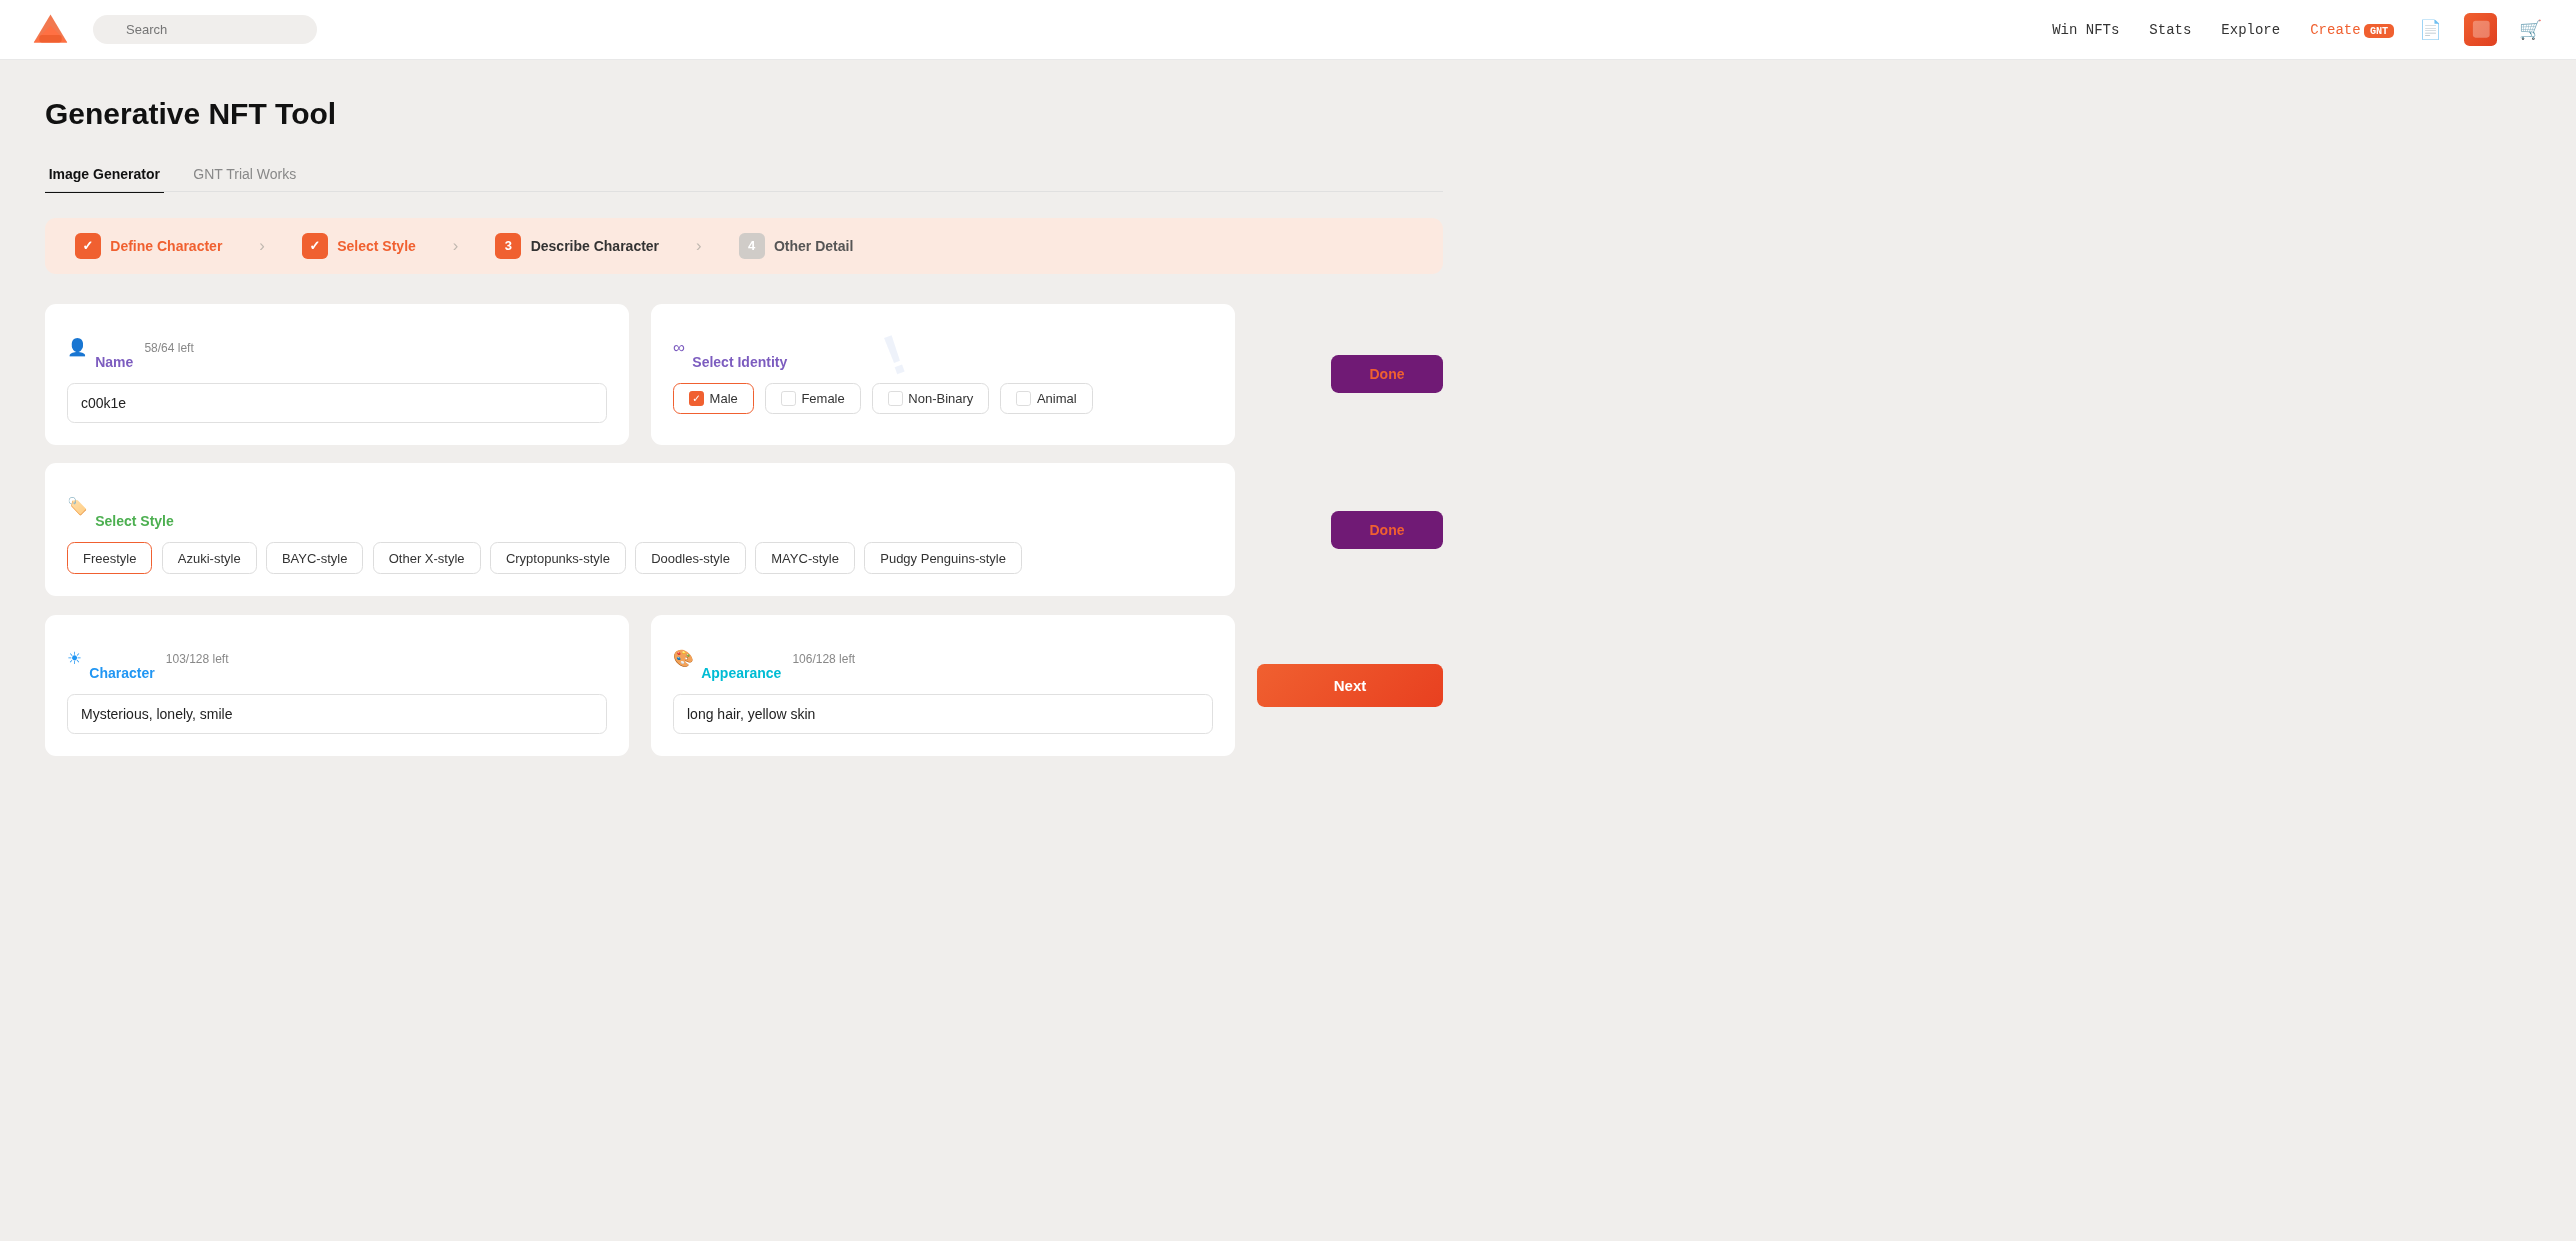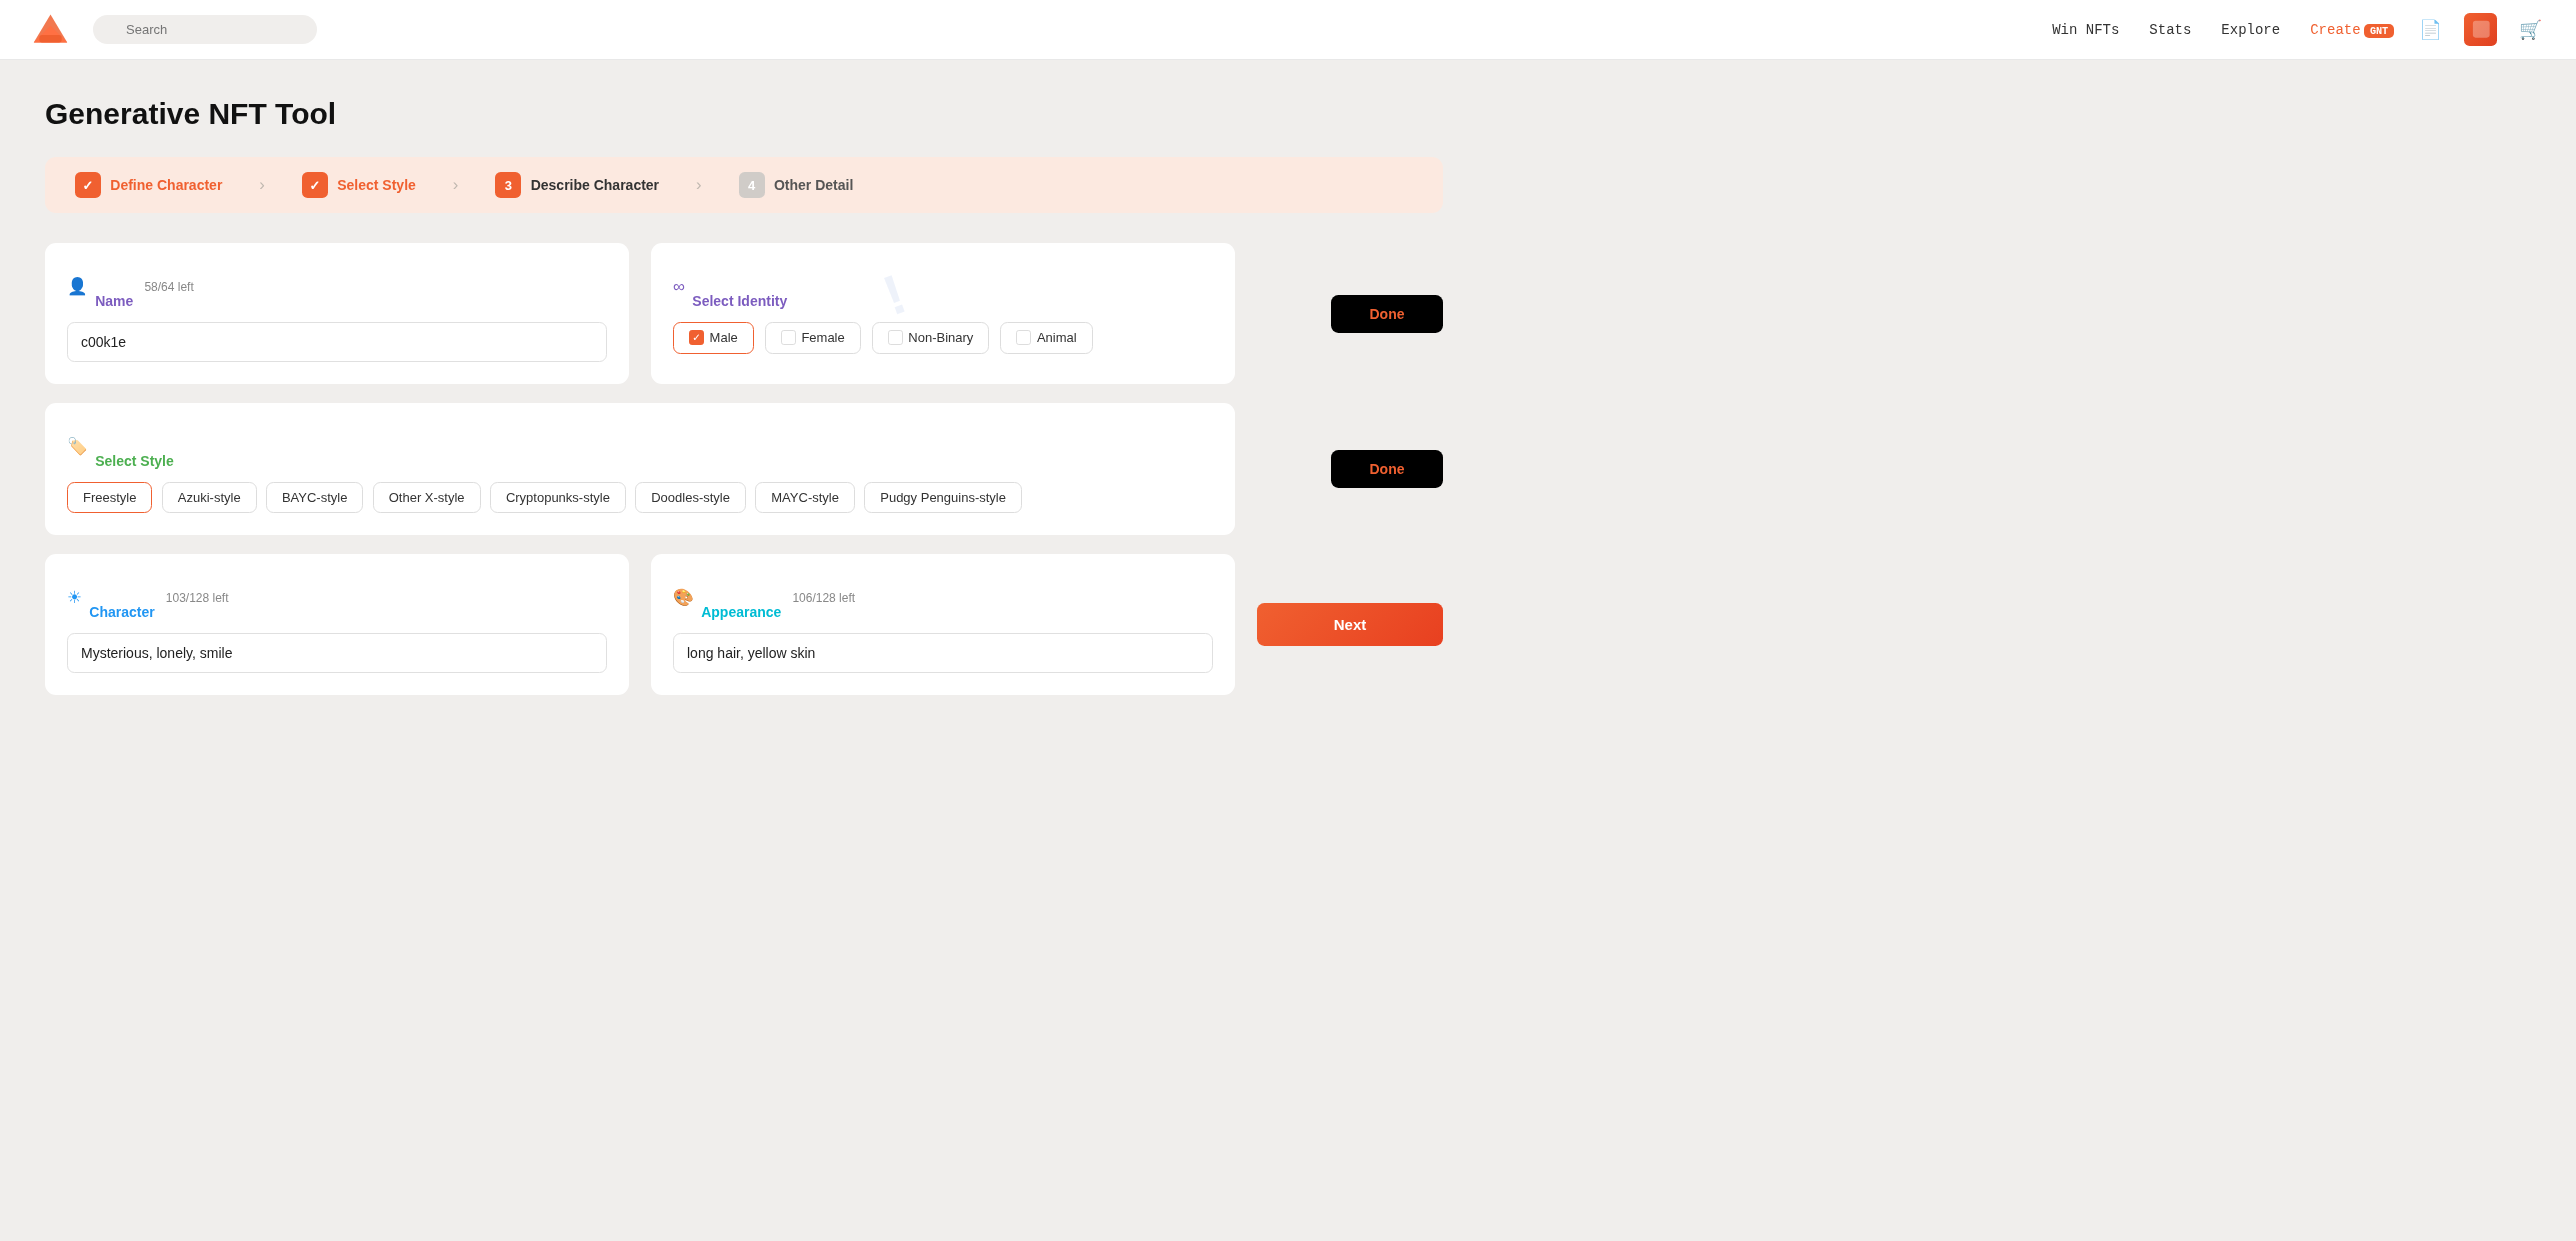--- a/index.html
+++ b/index.html
@@ -54,21 +54,21 @@
     .text-input { width: 100%; border: 0.9px solid #e0e0e0; border-radius: 7.4px; padding: 11px 13px; font-size: 14px; color: #222; outline: none; background: #fff; }
 
     
     .identity-options { display: flex; gap: 11px; flex-wrap: wrap; }
     .identity-option { display: flex; align-items: center; gap: 5.6px; border: 0.9px solid #ddd; border-radius: 7.4px; padding: 7.4px 15px; cursor: pointer; font-size: 13px; font-weight: 500; color: #333; background: #fff; }
     .identity-option.checked { border-color: #f06030; }
     .checkbox { width: 15px; height: 15px; border: 1.9px solid #ddd; border-radius: 2.8px; display: flex; align-items: center; justify-content: center; }
     .checkbox.checked { background: #f06030; border-color: #f06030; color: #fff; font-size: 10.2px; }
 
     
-    .done-btn { background: #000000; color: #f06030; border: none; border-radius: 7.4px; padding: 11px 30px; font-size: 14px; font-weight: 600; cursor: pointer; min-width: 112px; }
+    .done-btn { background: #701a75; color: #f06030; border: none; border-radius: 7.4px; padding: 11px 30px; font-size: 14px; font-weight: 600; cursor: pointer; min-width: 112px; }
     .next-btn { background: linear-gradient(135deg, #f06030, #e84020); color: #fff; border: none; border-radius: 7.4px; padding: 13px 30px; font-size: 15px; font-weight: 600; cursor: pointer; min-width: 186px; }
 
     
     .style-options { display: flex; gap: 9.3px; flex-wrap: wrap; }
     .style-option { border: 0.9px solid #ddd; border-radius: 7.4px; padding: 7.4px 15px; font-size: 13px; font-weight: 500; color: #333; cursor: pointer; background: #fff; }
     .style-option.selected { border: 1.9px solid #f06030; color: #333; }
 
     
     .section-full { background: #fff; border-radius: 11px; padding: 22px; margin-bottom: 18.6px; }
 
@@ -108,20 +108,24 @@
           <rect x="2" y="2" width="18" height="18" rx="3" fill="#fff" opacity="0.3"></rect>
         </svg>
     </div>
     <div class="nav-icon">🛒</div>
   </div>
 </nav>
 
 <div class="main">
   <h1 class="page-title">Generative NFT Tool</h1>
 
+  <div class="tabs">
+    <div class="tab active">Image Generator</div>
+    <div class="tab">GNT Trial Works</div>
+  </div>
 
   <div class="steps-bar">
     <div class="step">
       <div class="step-check">✓</div>
       <span class="step-label">Define Character</span>
     </div>
     <span class="step-sep">›</span>
     <div class="step">
       <div class="step-check">✓</div>
       <span class="step-label">Select Style</span>

